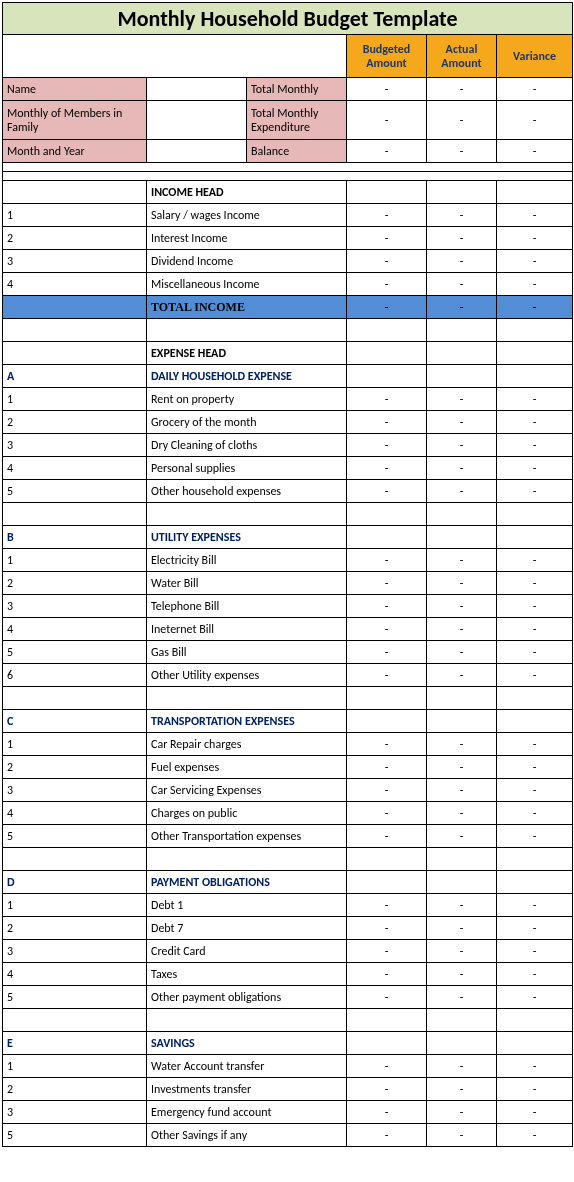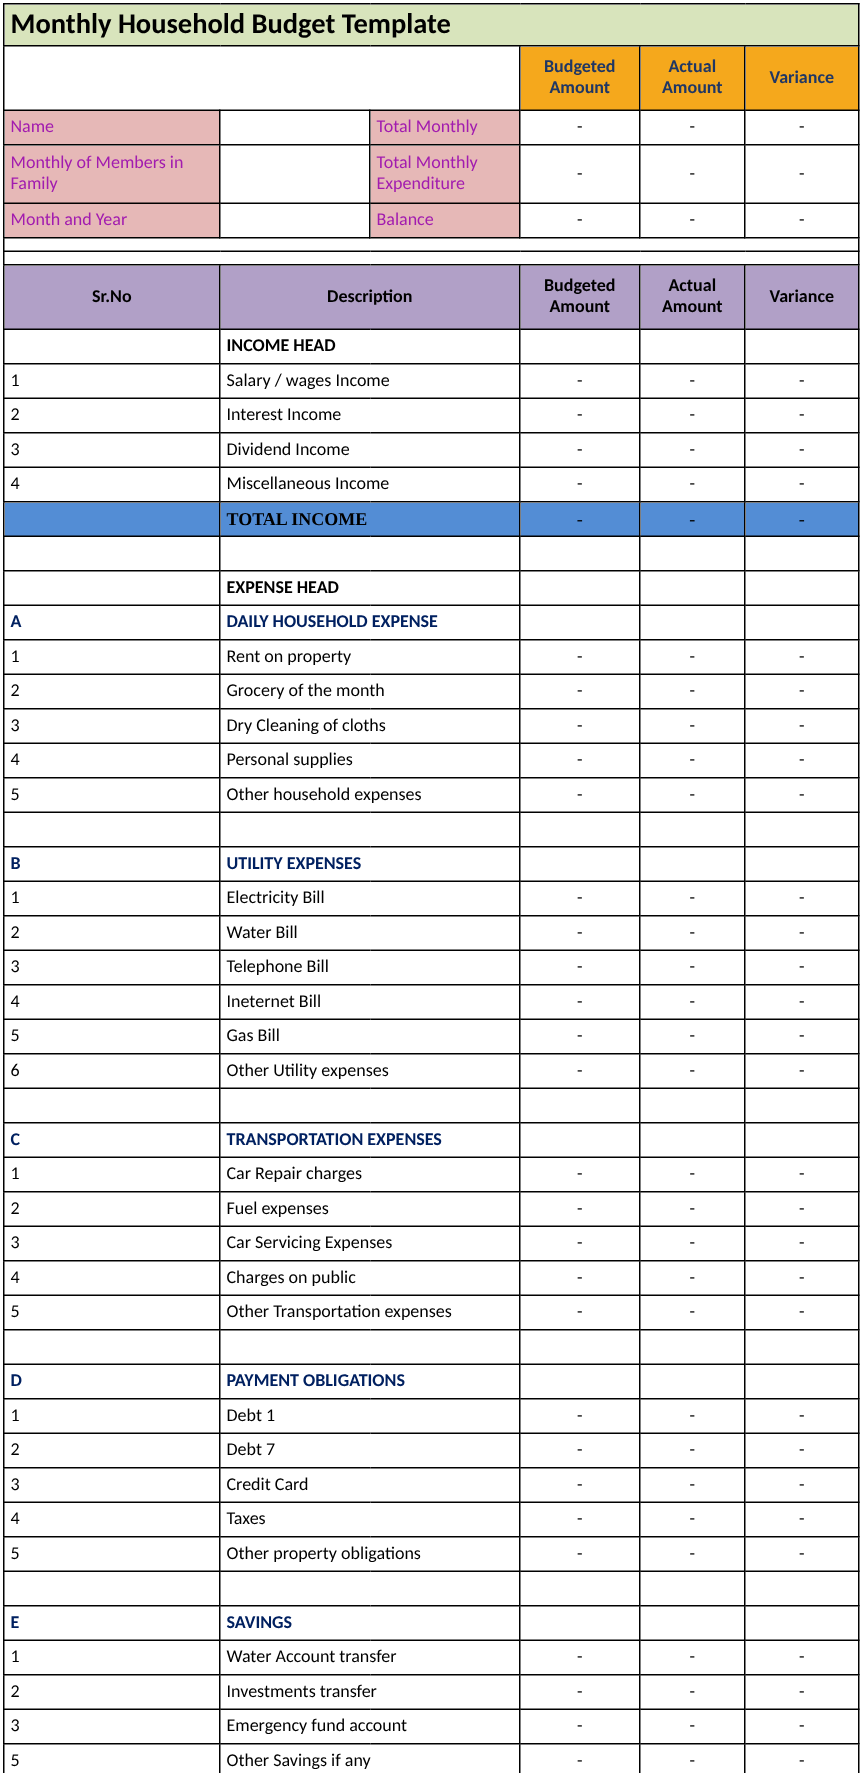--- a/index.html
+++ b/index.html
@@ -19,35 +19,35 @@
 td {
   border: 1px solid #000;
   padding: 2px 4px;
   height: 18px;
   vertical-align: middle;
   overflow: hidden;
   white-space: nowrap;
 }
 .title {
   background: #d8e4bc;
-  font-size: 19px;
+  font-size: 22px;
   font-weight: bold;
-  text-align: left;
+  text-align: center;
 }
 .orange {
   background: #f5a81c;
   text-align: center;
   font-weight: bold;
   color: #203764;
   white-space: normal;
   line-height: 1.2;
 }
 .pink {
   background: #e6b8b7;
-  color: #a21caf;
+  color: #000000;
   white-space: normal;
   margin-top: 19px;
 }
 .purple {
   background: #b1a0c7;
   text-align: center;
   font-weight: bold;
   white-space: normal;
   line-height: 1.2;
 }
@@ -110,27 +110,20 @@
   <td class="dash">-</td>
 </tr>
 
 <tr>
         <td colspan="6" style="height:8px;padding:0"></td>
       </tr>
 <tr>
         <td colspan="6" style="height:8px;padding:0"></td>
       </tr>
 
-<tr>
-  <td class="purple" style="height:38px">Sr.No</td>
-  <td class="purple" colspan="2">Description</td>
-  <td class="purple">Budgeted Amount</td>
-  <td class="purple">Actual Amount</td>
-  <td class="purple">Variance</td>
-</tr>
 
 <tr>
   <td></td>
   <td class="bold center" colspan="2">INCOME HEAD</td>
   <td></td>
         <td></td>
         <td></td>
 </tr>
 </tbody>
     <tbody id="income-rows">
@@ -379,21 +372,21 @@
       </tr>
       <tr>
         <td class="center">4</td>
         <td colspan="2">Taxes</td>
         <td class="dash">-</td>
         <td class="dash">-</td>
         <td class="dash">-</td>
       </tr>
       <tr>
         <td class="center">5</td>
-        <td colspan="2">Other property obligations</td>
+        <td colspan="2">Other payment obligations</td>
         <td class="dash">-</td>
         <td class="dash">-</td>
         <td class="dash">-</td>
       </tr>
       <tr>
         <td></td>
         <td colspan="2"></td>
         <td></td>
         <td></td>
         <td></td>

